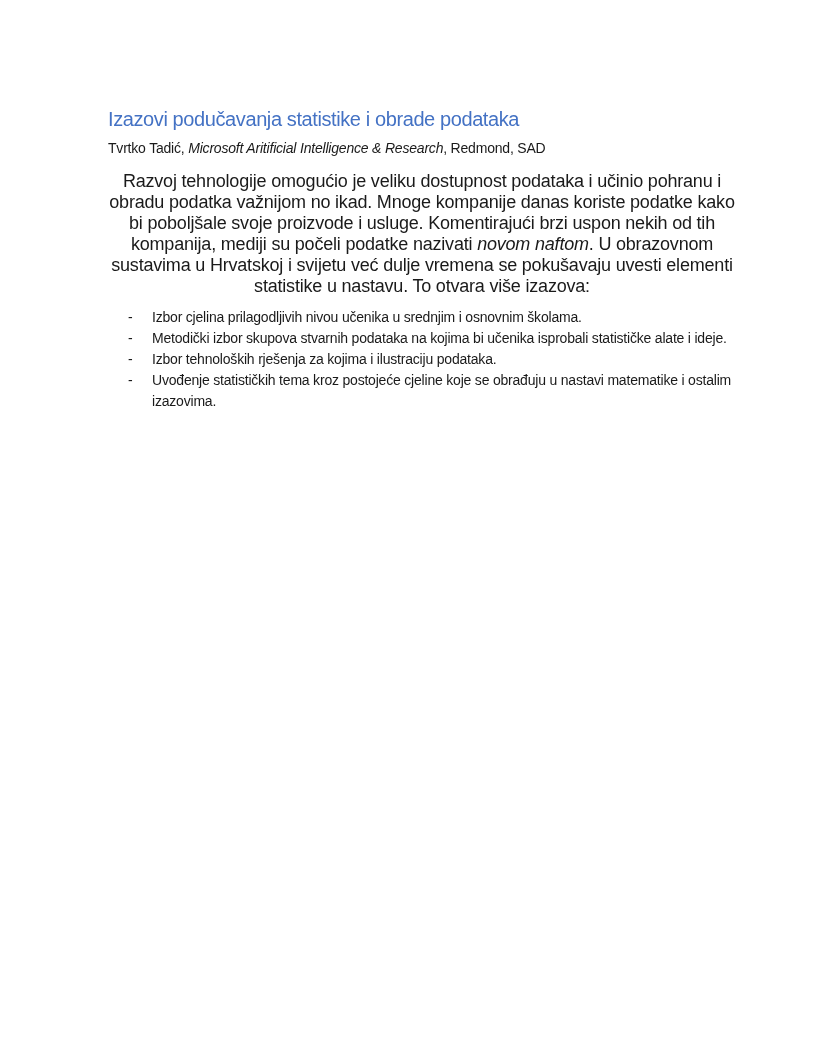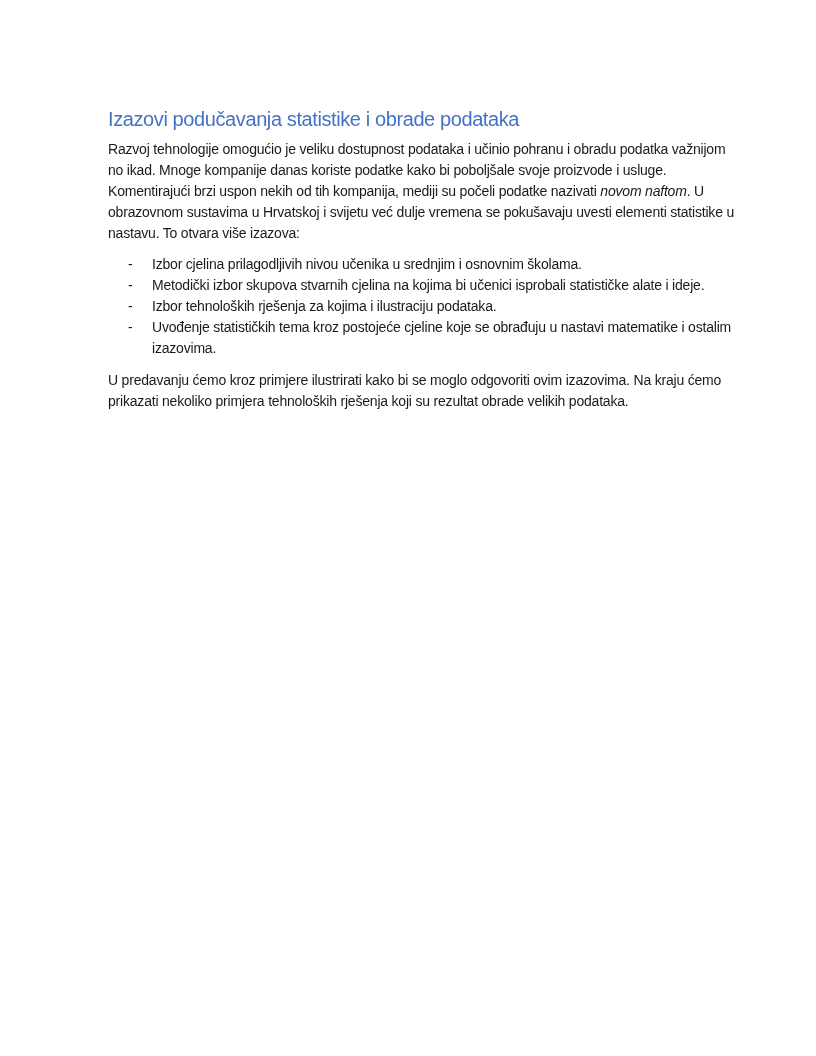--- a/index.html
+++ b/index.html
@@ -33,23 +33,24 @@
     margin: 0 0 13px 0;
     font-size: 14px;
     letter-spacing: -0.2px;
     line-height: 19px;
   }
   .byline .affiliation {
     font-style: italic;
   }
   p.body-par {
     margin: 0 0 10px 0;
-    font-size: 14px;
+    font-size: 18px;
     letter-spacing: -0.2px;
     line-height: 21px;
+    text-align: center;
   }
   .emph {
     font-style: italic;
   }
   .dash-list {
     margin: 0 0 11px 0;
   }
   .dash-list .li-row {
     display: flex;
     font-size: 14px;
@@ -65,40 +66,42 @@
   }
 </style>
 </head>
 <body>
 
 <div class="page">
   <div class="content">
 
     <h1 class="doc-title">Izazovi podučavanja statistike i obrade podataka</h1>
 
+    <div class="byline">
+      <span>Tvrtko Tadić, </span><span class="affiliation">Microsoft Aritificial Intelligence &amp; Research</span><span>, Redmond, SAD</span>
+    </div>
 
     <p class="body-par">
       <span>Razvoj tehnologije omogućio je veliku dostupnost podataka i učinio pohranu i obradu podatka važnijom no ikad. Mnoge kompanije danas koriste podatke kako bi poboljšale svoje proizvode i usluge. Komentirajući brzi uspon nekih od tih kompanija, mediji su počeli podatke nazivati </span><span class="emph">novom naftom</span><span>. U obrazovnom sustavima u Hrvatskoj i svijetu već dulje vremena se pokušavaju uvesti elementi statistike u nastavu. To otvara više izazova:</span>
     </p>
 
     <div class="dash-list">
       <div class="li-row">
         <span class="li-marker">-</span>
         <span class="li-text">Izbor cjelina prilagodljivih nivou učenika u srednjim i osnovnim školama.</span>
       </div>
       <div class="li-row">
         <span class="li-marker">-</span>
-        <span class="li-text">Metodički izbor skupova stvarnih cjelina na kojima bi učenici isprobali statističke alate i ideje.</span>
+        <span class="li-text">Metodički izbor skupova stvarnih podataka na kojima bi učenika isprobali statističke alate i ideje.</span>
       </div>
       <div class="li-row">
         <span class="li-marker">-</span>
         <span class="li-text">Izbor tehnoloških rješenja za kojima i ilustraciju podataka.</span>
       </div>
       <div class="li-row">
         <span class="li-marker">-</span>
         <span class="li-text">Uvođenje statističkih tema kroz postojeće cjeline koje se obrađuju u nastavi matematike i ostalim izazovima.</span>
       </div>
     </div>
 
-    <p class="body-par">U predavanju ćemo kroz primjere ilustrirati kako bi se moglo odgovoriti ovim izazovima. Na kraju ćemo prikazati nekoliko primjera tehnoloških rješenja koji su rezultat obrade velikih podataka.</p>
 
   </div>
 </div>
 
 </body></html>

